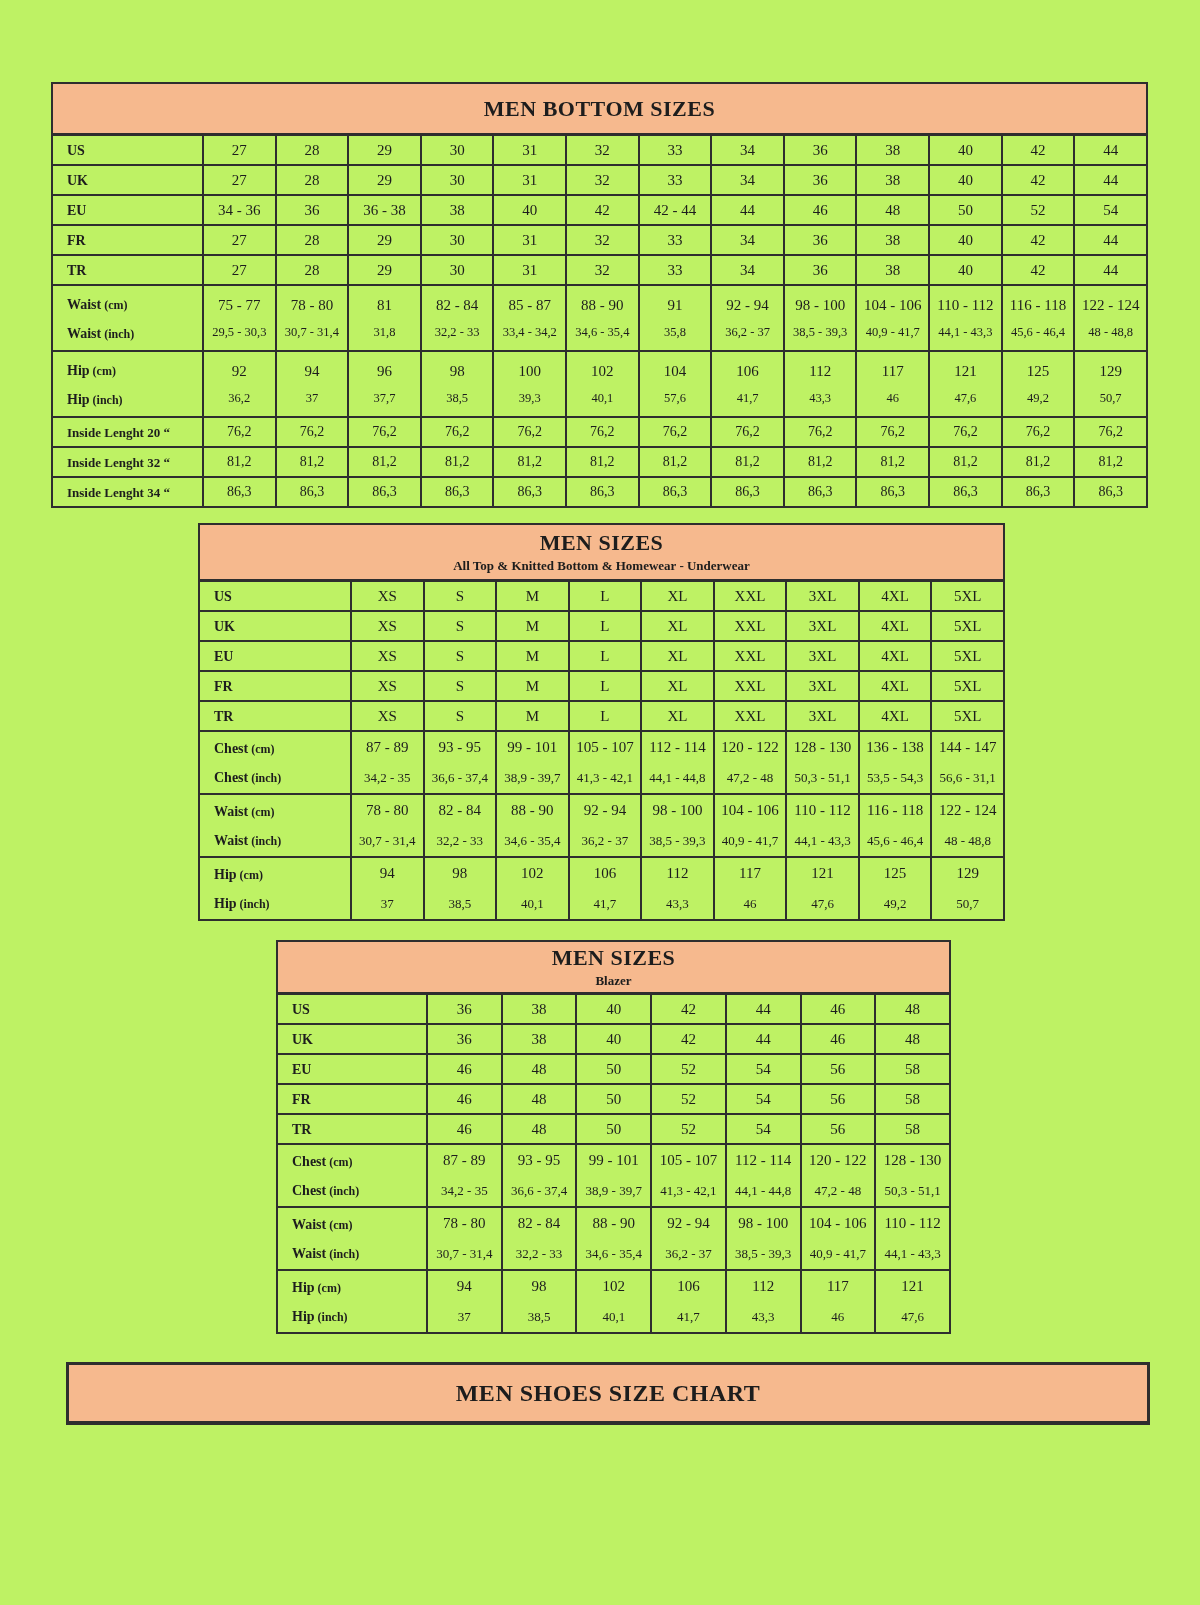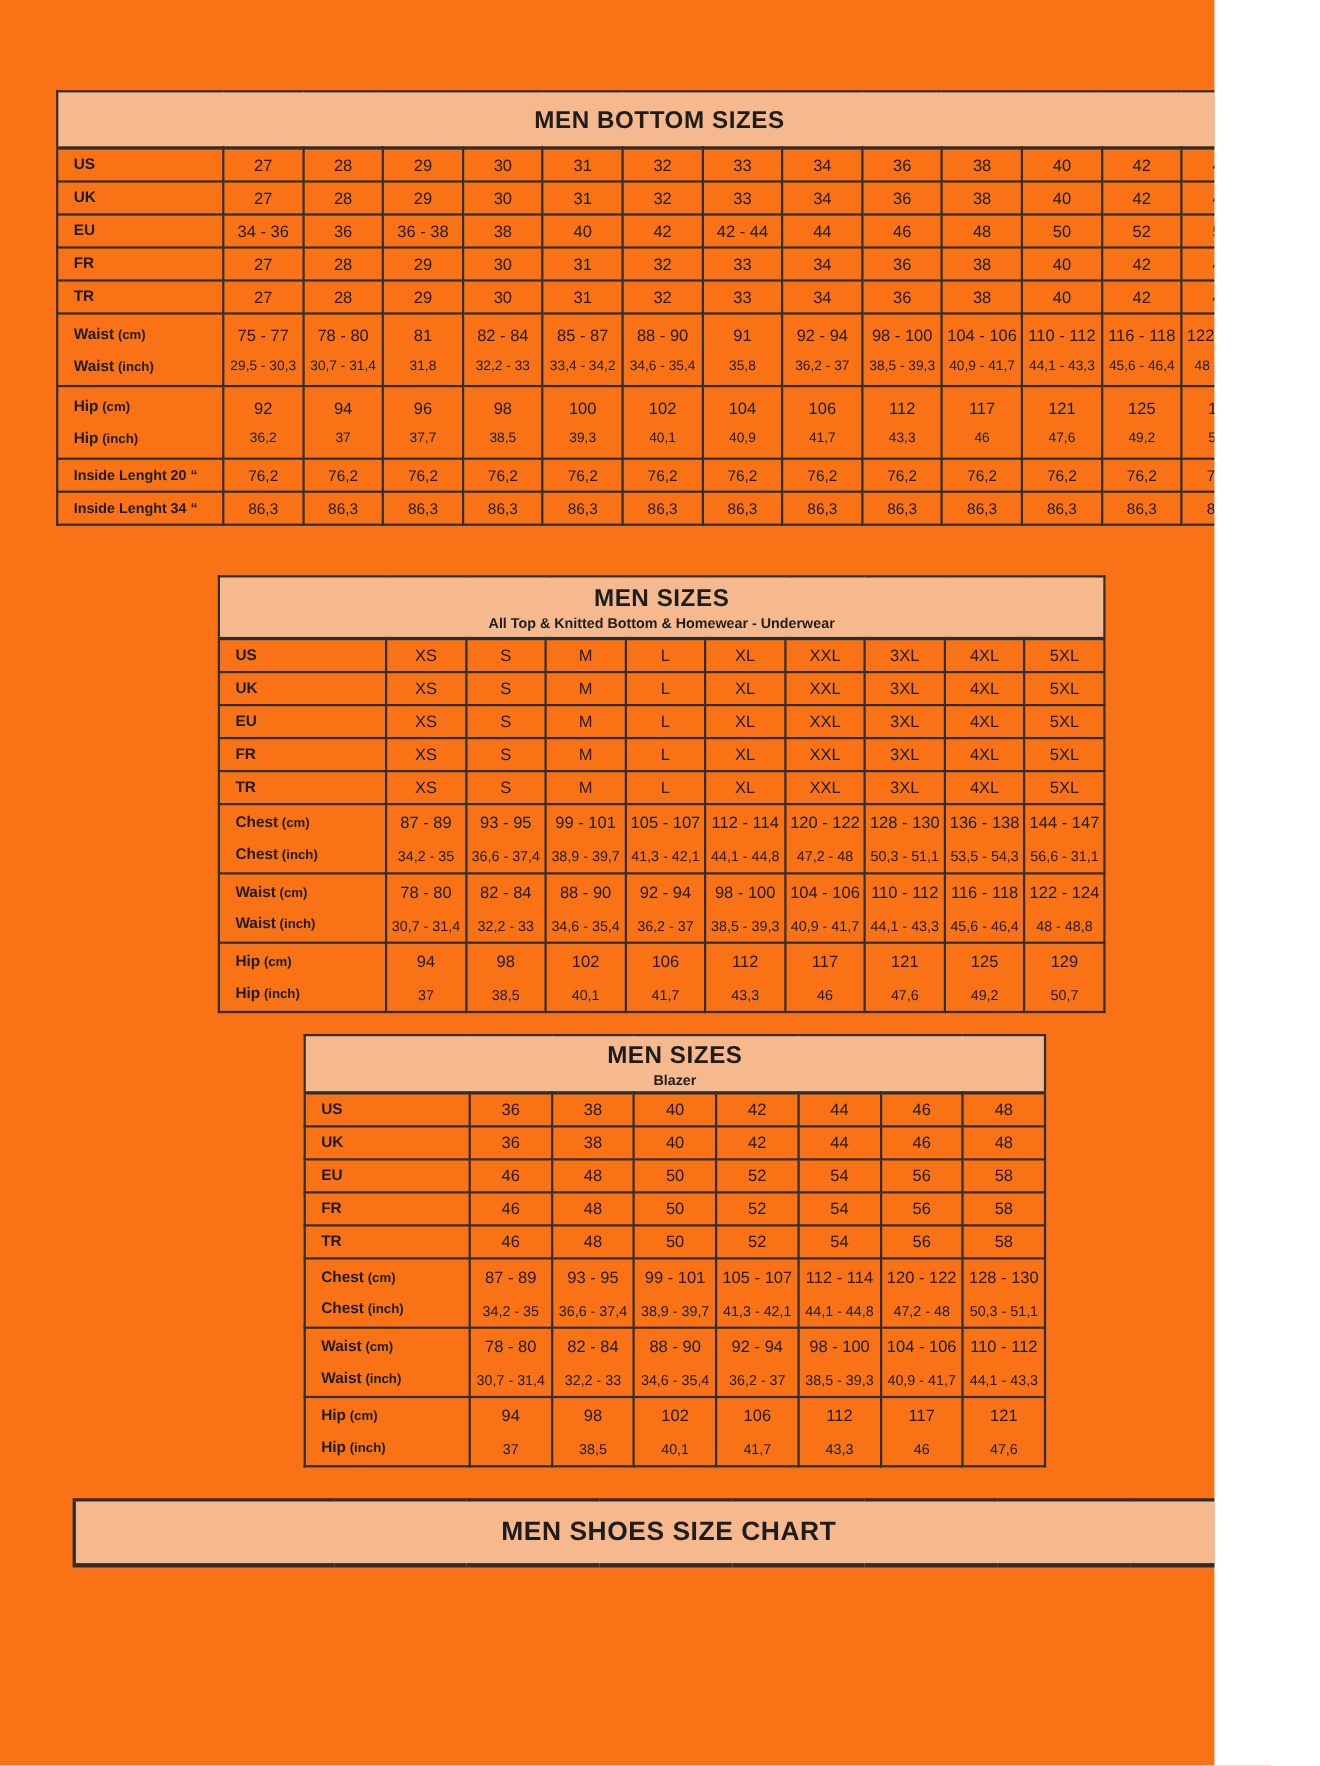--- a/index.html
+++ b/index.html
@@ -1,18 +1,18 @@
 <!DOCTYPE html>
 <html style="--hbg: #F6B98E; --border: #2e2e2e; --border-light: #6f6f6f; --text: #1d1d1d;"><head>
 <meta charset="utf-8">
 <style>
   html,body{margin:0;padding:0;background:#ffffff;}
   .page{
-    position:relative;width:1104px;height:1605px;background:#f97316;
-    font-family:Liberation Sans, sans-serif;color:var(--text,#1d1d1d);
+    position:relative;width:1200px;height:1605px;background:#bef264;
+    font-family:Liberation Serif, serif;color:var(--text,#1d1d1d);
     overflow:hidden;
   }
   .tbl{position:absolute;}
   #t1{left:51px;top:82px;width:1097px;}
   #t2{left:198px;top:523px;width:807px;}
   #t3{left:276px;top:940px;width:675px;}
   #t4{left:66px;top:1362px;width:1084px;}
 
   table{width:100%;border-collapse:collapse;table-layout:fixed;}
   th,td{border:2px solid var(--border,#2e2e2e);white-space:nowrap;padding:0;}
@@ -265,21 +265,21 @@
             <td class="value-cell">
               <div class="g1">100</div>
               <div class="g2">39,3</div>
             </td>
             <td class="value-cell">
               <div class="g1">102</div>
               <div class="g2">40,1</div>
             </td>
             <td class="value-cell">
               <div class="g1">104</div>
-              <div class="g2">40,9</div>
+              <div class="g2">57,6</div>
             </td>
             <td class="value-cell">
               <div class="g1">106</div>
               <div class="g2">41,7</div>
             </td>
             <td class="value-cell">
               <div class="g1">112</div>
               <div class="g2">43,3</div>
             </td>
             <td class="value-cell">
@@ -307,20 +307,36 @@
             <td class="value-cell">76,2</td>
             <td class="value-cell">76,2</td>
             <td class="value-cell">76,2</td>
             <td class="value-cell">76,2</td>
             <td class="value-cell">76,2</td>
             <td class="value-cell">76,2</td>
             <td class="value-cell">76,2</td>
             <td class="value-cell">76,2</td>
             <td class="value-cell">76,2</td>
             <td class="value-cell">76,2</td>
+          </tr>
+          <tr class="r-small">
+            <th class="label-cell"><span class="lbl-main">Inside Lenght 32 “</span></th>
+            <td class="value-cell">81,2</td>
+            <td class="value-cell">81,2</td>
+            <td class="value-cell">81,2</td>
+            <td class="value-cell">81,2</td>
+            <td class="value-cell">81,2</td>
+            <td class="value-cell">81,2</td>
+            <td class="value-cell">81,2</td>
+            <td class="value-cell">81,2</td>
+            <td class="value-cell">81,2</td>
+            <td class="value-cell">81,2</td>
+            <td class="value-cell">81,2</td>
+            <td class="value-cell">81,2</td>
+            <td class="value-cell">81,2</td>
           </tr>
           <tr class="r-small">
             <th class="label-cell"><span class="lbl-main">Inside Lenght 34 “</span></th>
             <td class="value-cell">86,3</td>
             <td class="value-cell">86,3</td>
             <td class="value-cell">86,3</td>
             <td class="value-cell">86,3</td>
             <td class="value-cell">86,3</td>
             <td class="value-cell">86,3</td>
             <td class="value-cell">86,3</td>

